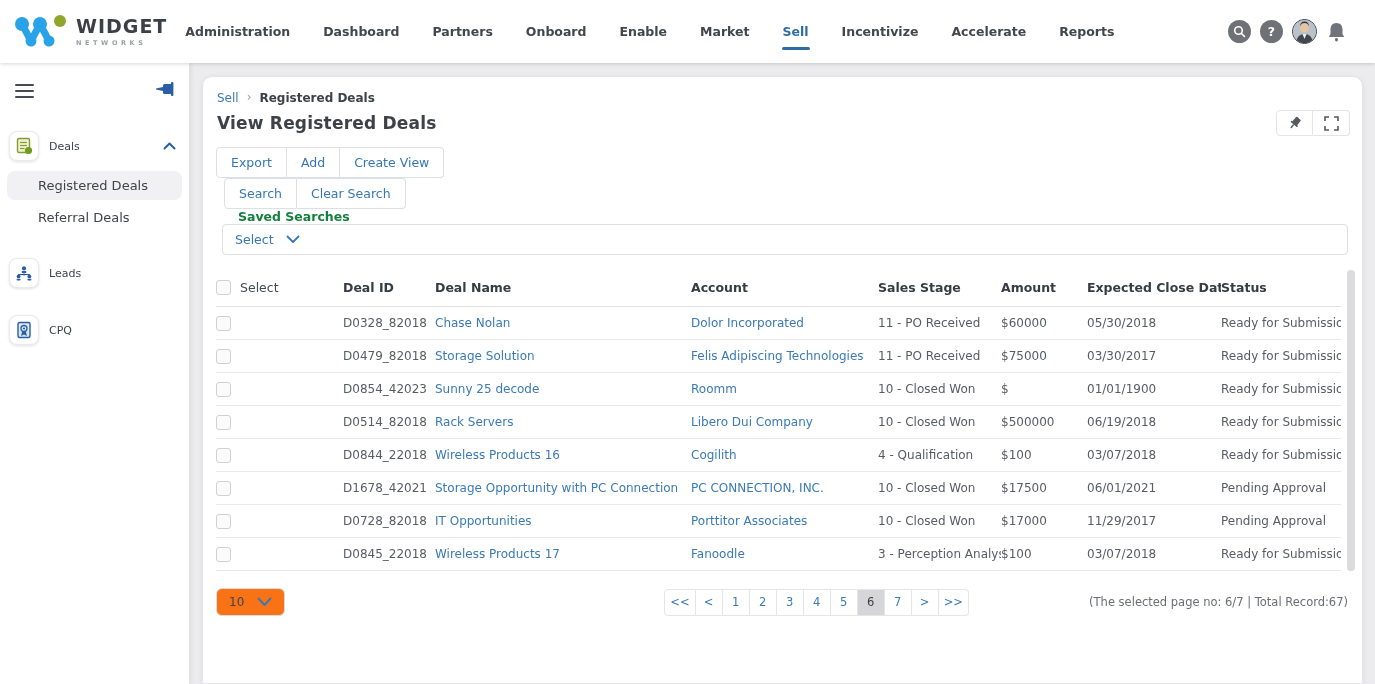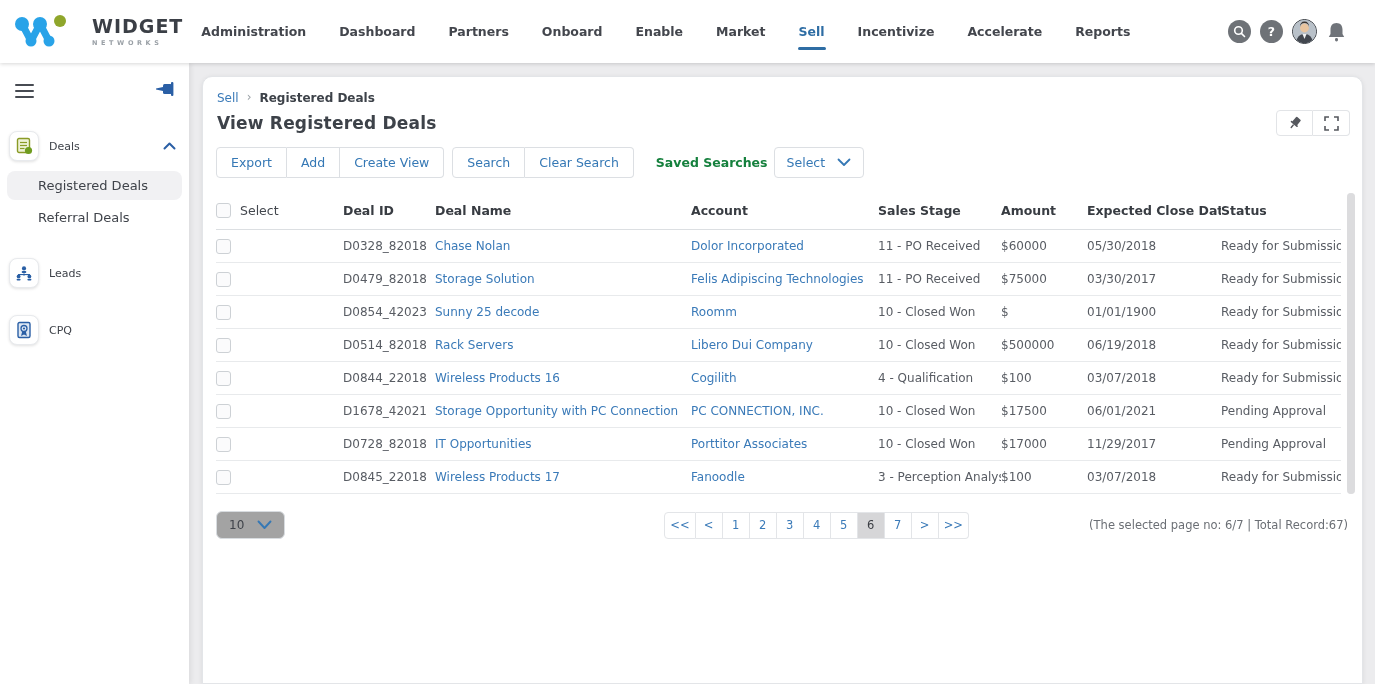--- a/index.html
+++ b/index.html
@@ -2,21 +2,21 @@
 <html><head>
 <meta charset="utf-8">
 <style>
   * { box-sizing: border-box; margin: 0; padding: 0; }
   html, body { width: 1375px; height: 684px; overflow: hidden; }
   body { font-family: "DejaVu Sans", "Liberation Sans", sans-serif; background: #ececee; }
 
   
   .topbar { height: 63px; background: #fff; display: flex; align-items: center;
             box-shadow: 0 1px 4px rgba(0,0,0,.16); position: relative; z-index: 10; }
-  .logo { display: flex; align-items: center; gap: 24px; padding-left: 10px; min-width: 150px; cursor: pointer; }
+  .logo { display: flex; align-items: center; gap: 8px; padding-left: 10px; min-width: 150px; cursor: pointer; }
   .logo-text .name { font-size: 19px; font-weight: 800; letter-spacing: 1px; color: #3b3f46; line-height: 1; }
   .logo-text .sub  { font-size: 6.5px; letter-spacing: 3.6px; color: #9aa0a6; margin-top: 3px; font-weight: 600; }
   .topnav { display: flex; gap: 29px; margin-left: 16px; align-items: center; height: 100%; }
   .nav-item { font-size: 12.5px; font-weight: 600; color: #43464d; position: relative; padding: 4px 2px; cursor: pointer; white-space: nowrap; }
   .nav-item.active { color: #2e6da4; }
   .nav-item.active::after { content: ""; position: absolute; left: 1px; right: 1px; bottom: -7px;
                             height: 3px; background: #2e6da4; border-radius: 2px; }
   .topbar-right { margin-left: auto; display: flex; align-items: center; gap: 9px; padding-right: 28px; }
   .circle-btn { width: 23px; height: 23px; border-radius: 50%; background: #6e7277; color: #fff;
                 display: flex; align-items: center; justify-content: center; font-size: 12.5px; font-weight: 700; cursor: pointer; }
@@ -51,21 +51,21 @@
   .bc-link { color: #3a7ab8; cursor: pointer; }
   .bc-sep { color: #9aa0a6; font-size: 12px; transform: translateY(-1px); }
   .bc-cur { color: #3d4249; font-weight: 600; }
   .page-title { margin-top: 8px; font-size: 17px; font-weight: 600; color: #3d4249; letter-spacing: .2px; }
   .head-actions { position: absolute; right: 12px; top: 33px; display: flex; }
   .head-btn { width: 37px; height: 26px; border: 1px solid #e2e4e7; background: #fff;
               display: flex; align-items: center; justify-content: center; cursor: pointer; }
   .head-btn:first-child { border-radius: 4px 0 0 4px; }
   .head-btn:last-child { border-radius: 0 4px 4px 0; border-left: none; }
 
-  .toolbar { display: flex; align-items: center; padding: 14px 14px 0 13px; }
+  .toolbar { display: flex; padding: 14px 14px 0 13px; flex-direction: column; }
   .btn-group { display: flex; }
   .btn-group + .btn-group { margin-left: 8px; }
   .tb-btn { border: 1px solid #dcdfe3; background: #fff; color: #3578b5; font-size: 12.5px;
             padding: 7px 14px; cursor: pointer; font-family: inherit; white-space: nowrap; }
   .tb-btn + .tb-btn { border-left: none; }
   .btn-group .tb-btn:first-child { border-radius: 4px 0 0 4px; }
   .btn-group .tb-btn:last-child { border-radius: 0 4px 4px 0; }
   .saved-label { margin-left: 22px; font-size: 12.5px; font-weight: 600; color: #15803d; white-space: nowrap; }
   .select-btn { margin-left: 6px; display: flex; align-items: center; gap: 12px; border: 1px solid #dcdfe3;
                 border-radius: 4px; background: #fff; color: #3578b5; font-size: 12.5px; padding: 7px 12px; cursor: pointer; }
@@ -80,21 +80,21 @@
   .select-th { display: flex; align-items: center; gap: 9px; font-weight: 500; color: #44484f; }
   .checkbox { width: 15px; height: 15px; border: 1px solid #cdd1d5; border-radius: 3px; background: #fbfbfc;
               cursor: pointer; flex-shrink: 0; display: inline-block; vertical-align: middle; }
   .cell-link { color: #3a7ab8; cursor: pointer; }
   .vscroll { position: absolute; right: 7px; top: 2px; bottom: 0; width: 8px; background: #f0f0f1; border-radius: 4px; }
   .vscroll-thumb { position: absolute; top: 0; left: 0; width: 100%; height: 100%; background: #dcdcde; border-radius: 4px; cursor: pointer; }
 
   
   .pager { display: flex; align-items: center; padding: 17px 14px 0 13px; position: relative; }
   .size-btn { display: flex; align-items: center; gap: 13px; border: 1px solid #d8dce0; border-radius: 6px;
-              padding: 6px 12px; font-size: 12px; color: #3f434a; background: #a3a3a3; cursor: pointer; }
+              padding: 6px 12px; font-size: 12px; color: #3f434a; background: #f97316; cursor: pointer; }
   .page-group { display: flex; margin: 0 auto; }
   .pg-btn { min-width: 27px; height: 27px; border: 1px solid #e3e5e8; background: #fff; color: #3a7ab8;
             font-size: 11.5px; display: flex; align-items: center; justify-content: center; cursor: pointer; padding: 0 5px; }
   .pg-btn + .pg-btn { border-left: none; }
   .pg-btn:first-child { border-radius: 4px 0 0 4px; }
   .pg-btn:last-child { border-radius: 0 4px 4px 0; }
   .pg-btn.active { background: #d6d6d8; color: #3b3e44; }
   .pager-summary { position: absolute; right: 14px; top: 24px; font-size: 11.5px; color: #6b6f75; }
 </style>
 </head>

